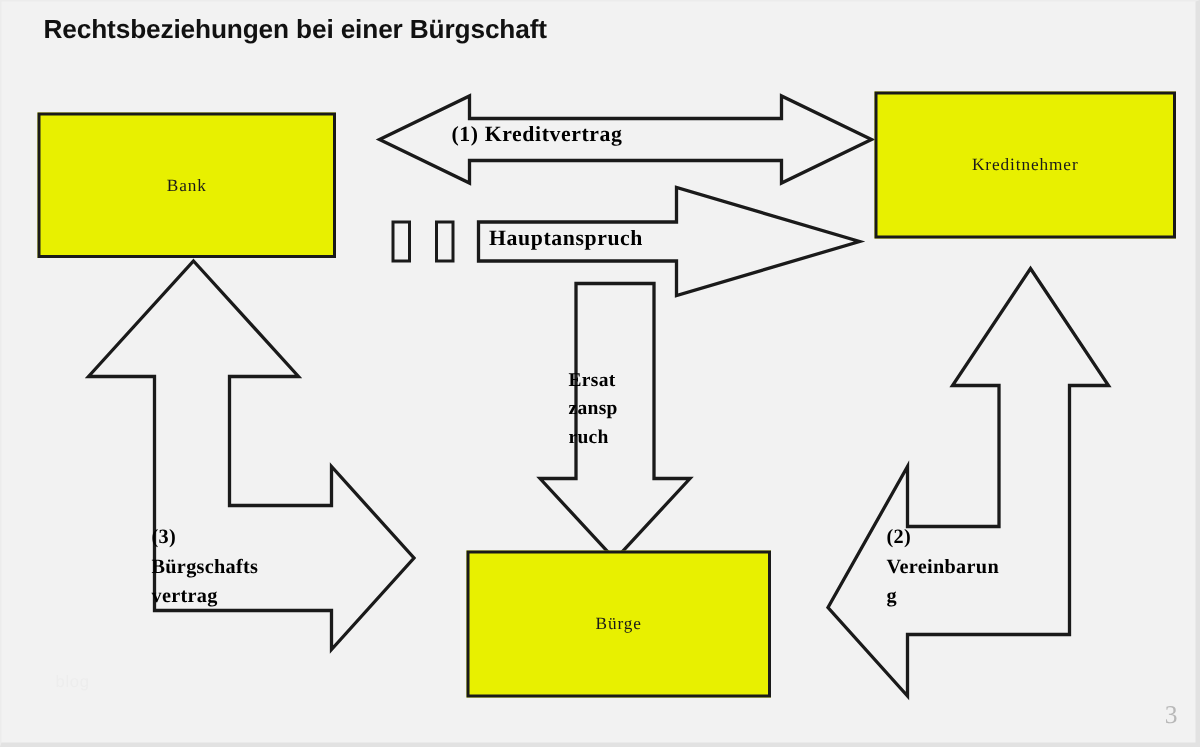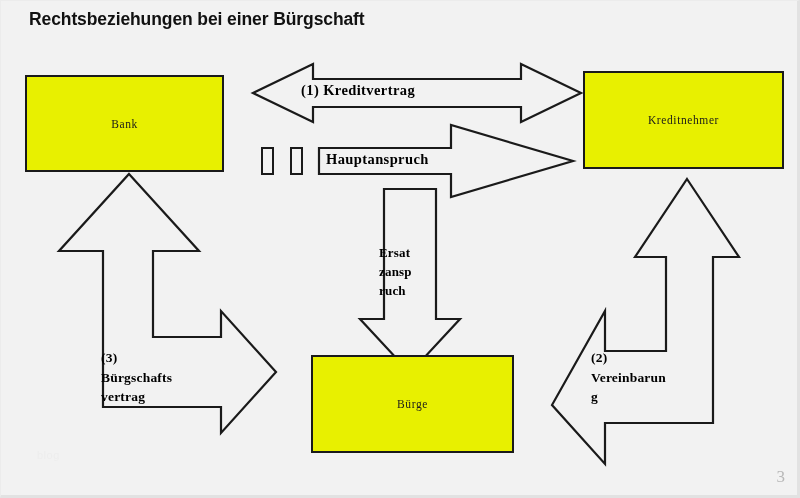--- a/index.html
+++ b/index.html
@@ -48,22 +48,22 @@
     justify-content: center;
   }
   .nodebox span {
     font-family: "Liberation Serif", "DejaVu Serif", serif;
     font-size: 11.5px;
     font-weight: normal;
     color: #1a1a1a;
     letter-spacing: 0.6px;
   }
   #node-bank   { left: 24px;  top: 74px;  width: 199px; height: 97px; }
-  #node-kn     { left: 582px; top: 70px;  width: 201px; height: 98px; }
-  #node-buerge { left: 310px; top: 354px; width: 203px; height: 98px; }
+  #node-kn     { left: 582px; top: 60px;  width: 201px; height: 98px; }
+  #node-buerge { left: 310px; top: 366px; width: 203px; height: 98px; }
 
   .arrow-label {
     position: absolute;
     font-family: "Liberation Serif", "DejaVu Serif", serif;
     font-weight: bold;
     color: #000000;
     text-align: left;
     line-height: 1.06;
     white-space: pre-line;
   }

